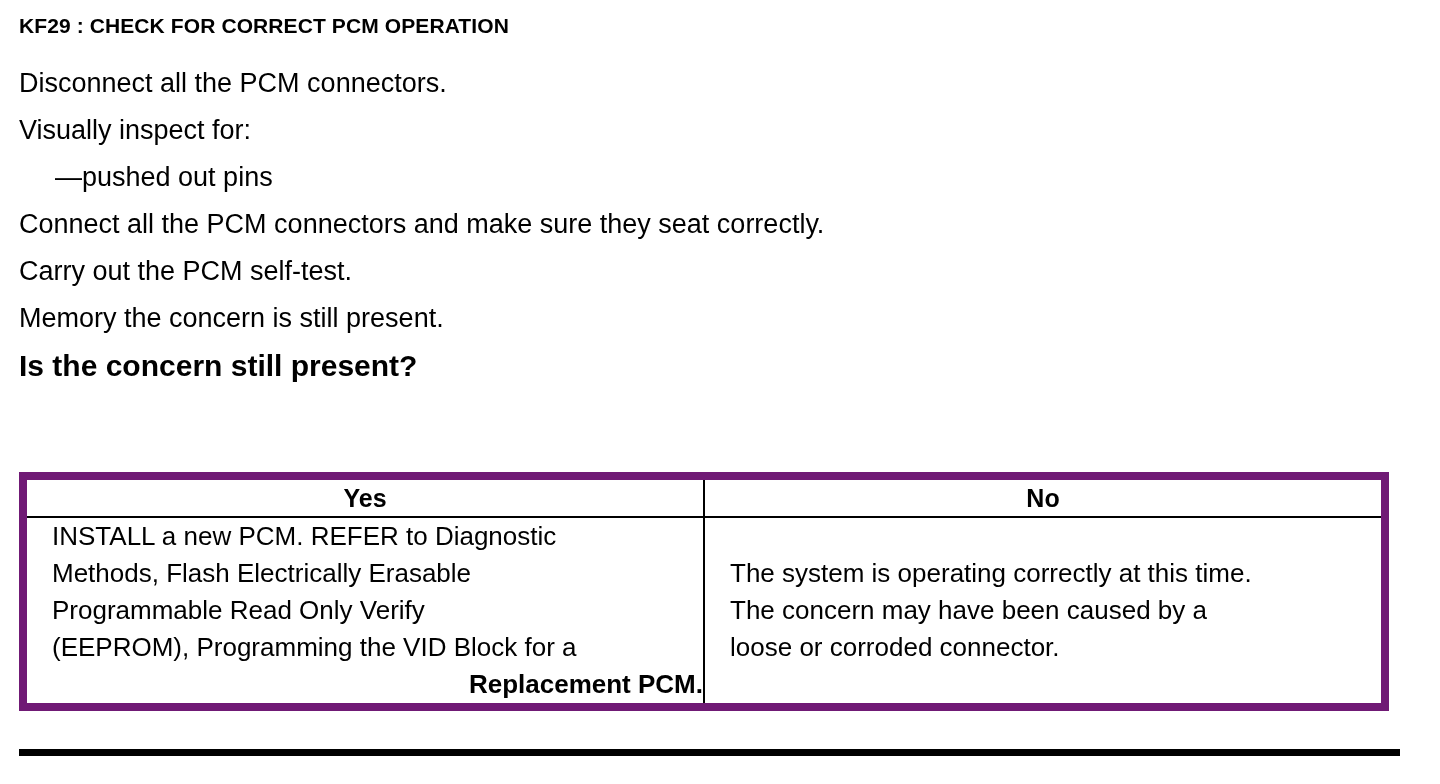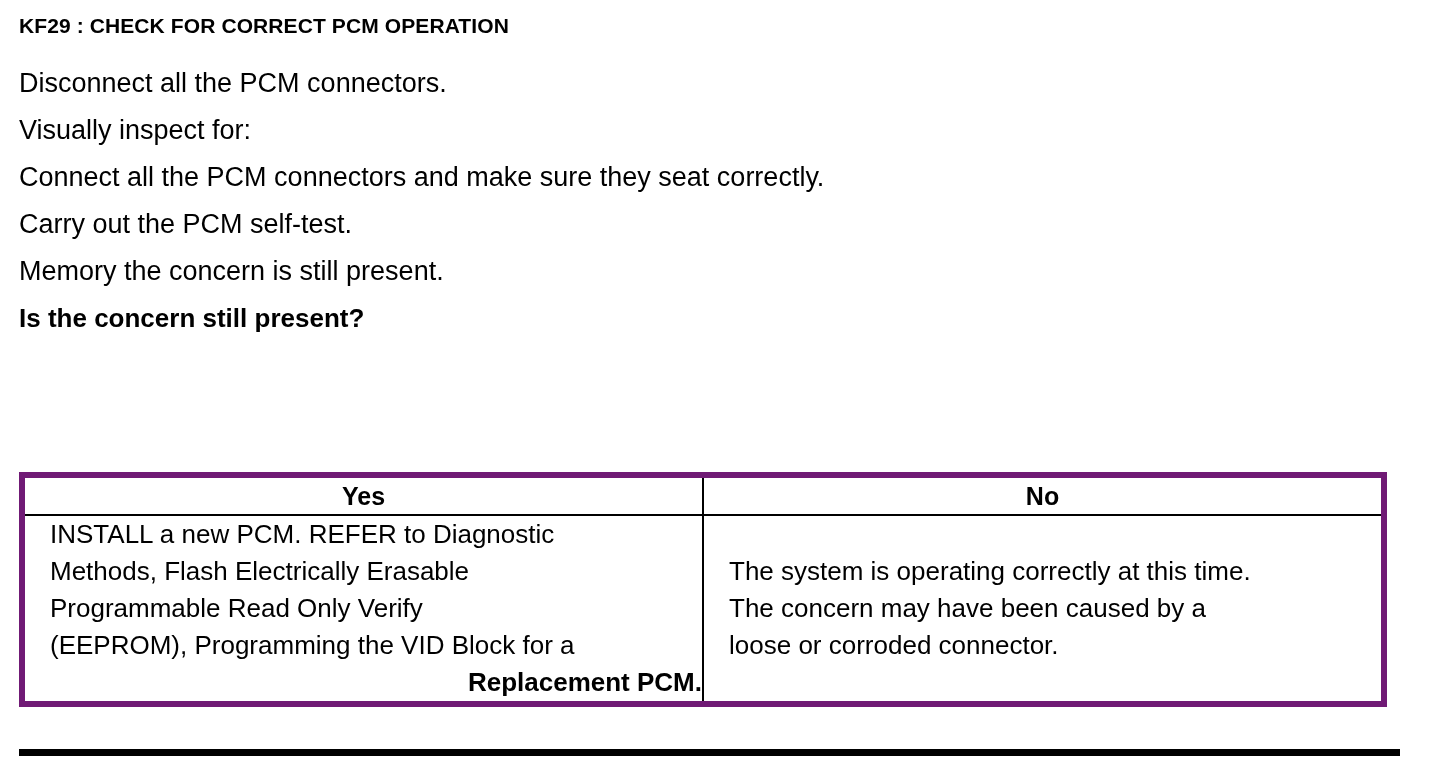--- a/index.html
+++ b/index.html
@@ -37,32 +37,32 @@
     top: 60px;
     width: 1380px;
   }
   .body-line {
     font-size: 27px;
     line-height: 47px;
     white-space: nowrap;
   }
   .body-line.bold {
     font-weight: bold;
-    font-size: 26px;
+    font-size: 30px;
   }
   .body-line.indent {
     padding-left: 36px;
   }
   .answer-table {
     position: absolute;
     left: 19px;
     top: 472px;
     width: 1366px;
     border-collapse: collapse;
-    border: 6px solid #701a75;
+    border: 8px solid #701a75;
     table-layout: fixed;
   }
   .answer-table th,
   .answer-table td {
     border: 2px solid #000000;
     padding: 0;
     vertical-align: middle;
     background: #ffffff;
   }
   .answer-table th {
@@ -106,20 +106,21 @@
 </head>
 <body>
 
 <div class="page">
 
   <div class="step-title">KF29 : CHECK FOR CORRECT PCM OPERATION</div>
 
   <div class="body-block">
     <div class="body-line">Disconnect all the PCM connectors.</div>
     <div class="body-line">Visually inspect for:</div>
+    <div class="body-line indent">—pushed out pins</div>
     <div class="body-line">Connect all the PCM connectors and make sure they seat correctly.</div>
     <div class="body-line">Carry out the PCM self-test.</div>
     <div class="body-line">Memory the concern is still present.</div>
     <div class="body-line bold">Is the concern still present?</div>
   </div>
 
   <table class="answer-table">
     <colgroup>
       <col class="col-yes">
       <col class="col-no">

